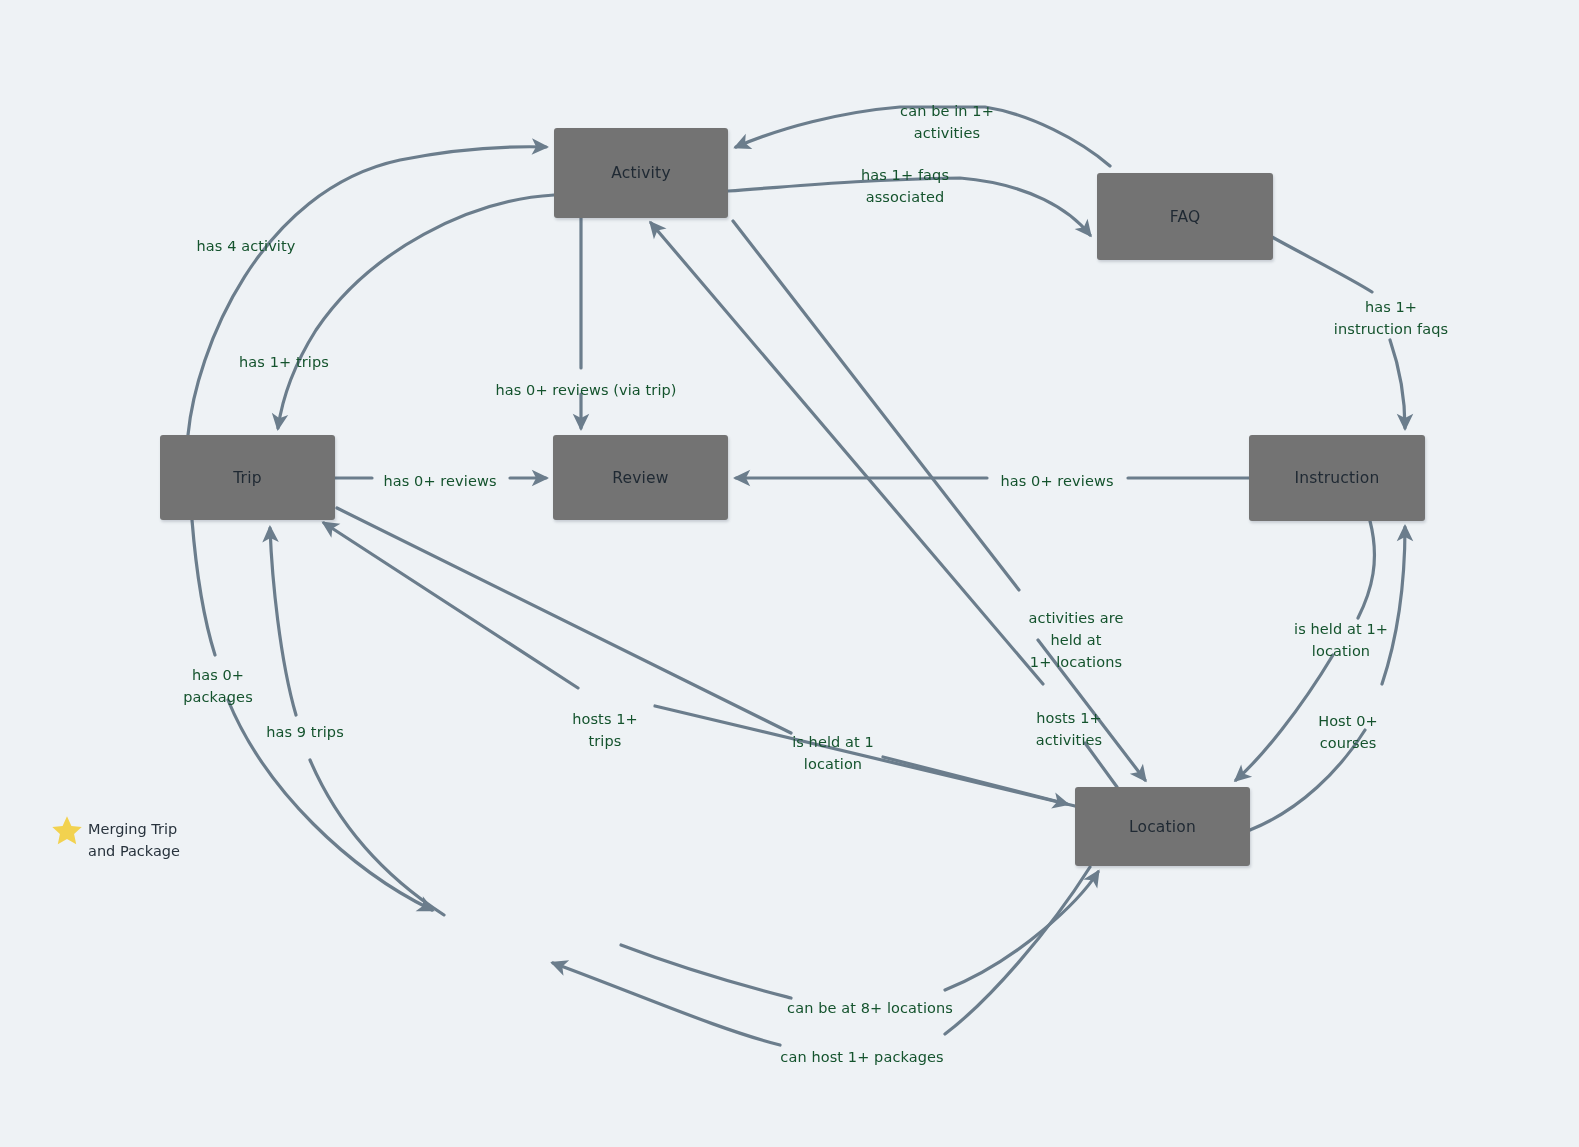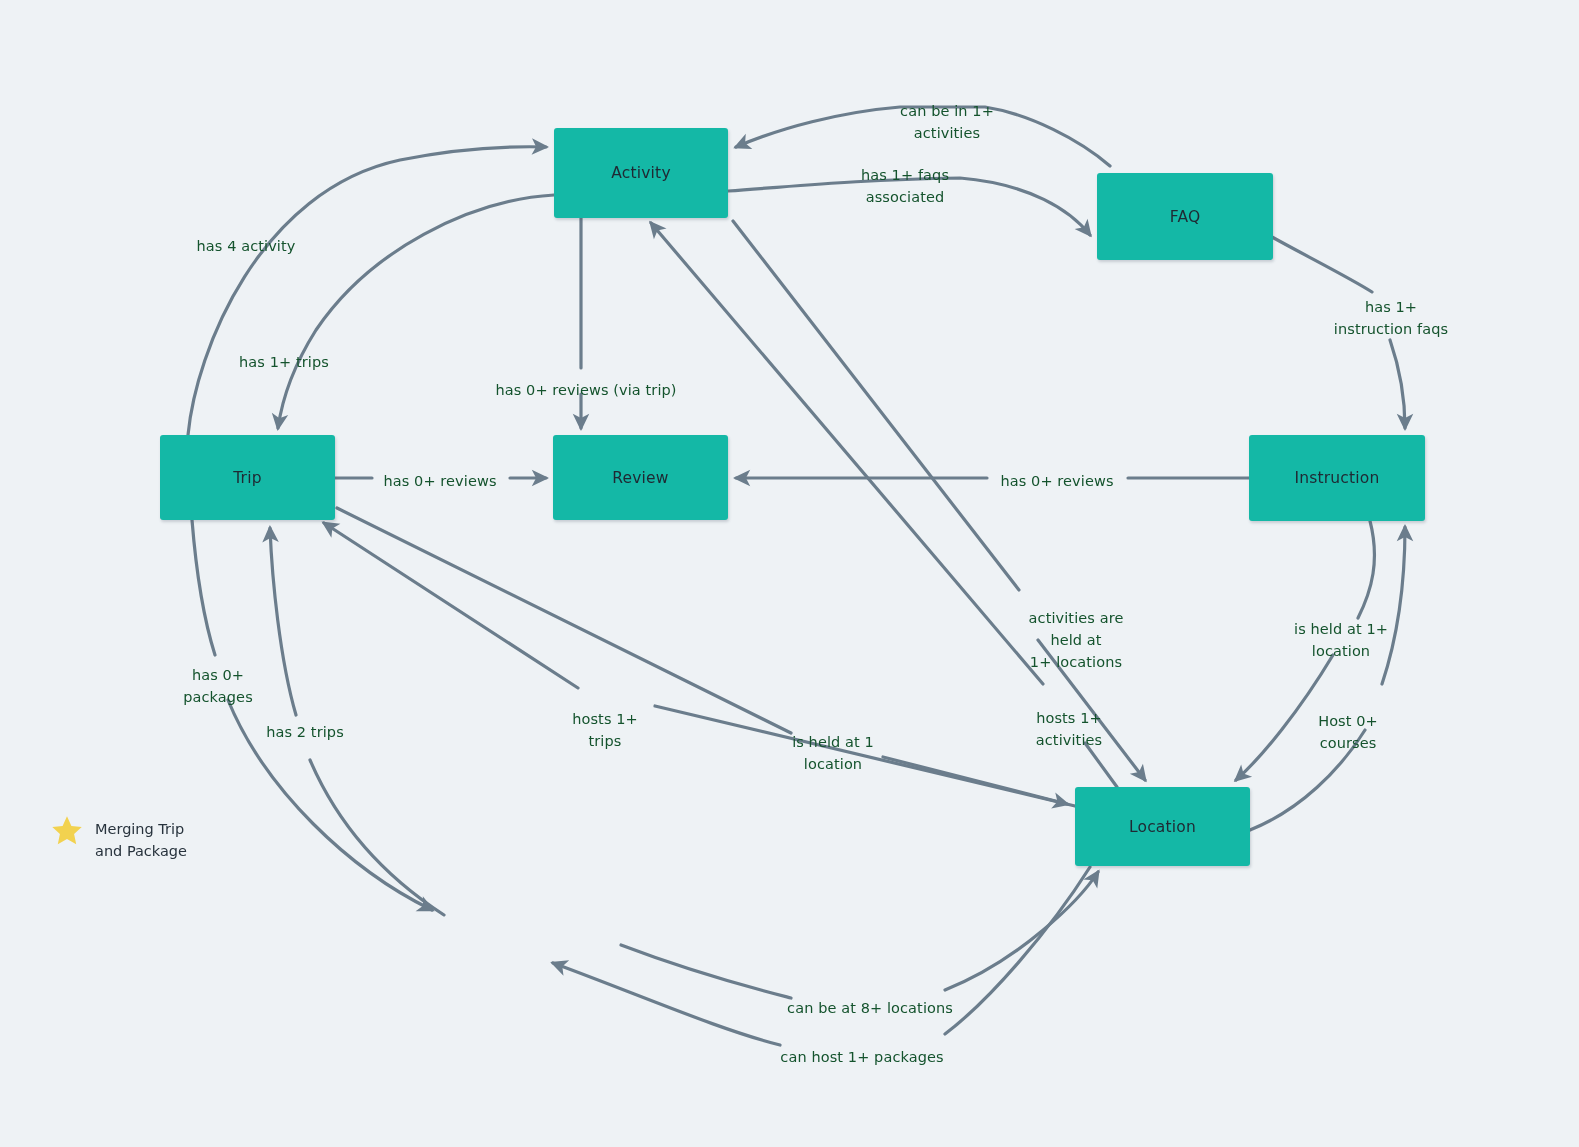--- a/index.html
+++ b/index.html
@@ -27,21 +27,21 @@
   }
   .edge-path {
     fill: none;
     stroke: #6b7d8c;
     stroke-width: 3.2;
     stroke-linecap: round;
   }
   .node {
     position: absolute;
     box-sizing: border-box;
-    background: #14b8a6;
+    background: #737373;
     border-radius: 3px;
     display: flex;
     align-items: center;
     justify-content: center;
     color: #1f2933;
     font-size: 15.5px;
     letter-spacing: 0.2px;
     box-shadow: 1px 2px 3px rgba(60, 75, 90, 0.22);
   }
   .edge-label {
@@ -50,21 +50,21 @@
     font-size: 14.5px;
     line-height: 1.52;
     white-space: pre;
     letter-spacing: 0.1px;
   }
   .edge-label.center { text-align: center; transform: translateX(-50%); }
   #legend {
     position: absolute;
     display: flex;
     align-items: flex-start;
-    gap: 11px;
+    gap: 4px;
   }
   #legend .star-icon {
     flex: 0 0 auto;
     margin-top: 2px;
   }
   #legend .legend-text {
     color: #28333d;
     font-size: 14.5px;
     line-height: 1.52;
     white-space: pre;
@@ -154,21 +154,21 @@
 held at
 1+ locations</div>
   <div class="edge-label center" style="left:1069px; top:707px;">hosts 1+
 activities</div>
   <div class="edge-label center" style="left:1341px; top:618px;">is held at 1+
 location</div>
   <div class="edge-label center" style="left:1348px; top:710px;">Host 0+
 courses</div>
   <div class="edge-label center" style="left:218px; top:664px;">has 0+
 packages</div>
-  <div class="edge-label center" style="left:305px; top:721px;">has 2 trips</div>
+  <div class="edge-label center" style="left:305px; top:721px;">has 9 trips</div>
   <div class="edge-label center" style="left:605px; top:708px;">hosts 1+
 trips</div>
   <div class="edge-label center" style="left:833px; top:731px;">is held at 1
 location</div>
   <div class="edge-label center" style="left:870px; top:997px;">can be at 8+ locations</div>
   <div class="edge-label center" style="left:862px; top:1046px;">can host 1+ packages</div>
 
   <div id="legend" style="left:50px; top:812px;">
     <span class="star-icon">
       <svg width="34" height="34" viewBox="0 0 24 24" aria-hidden="true">

